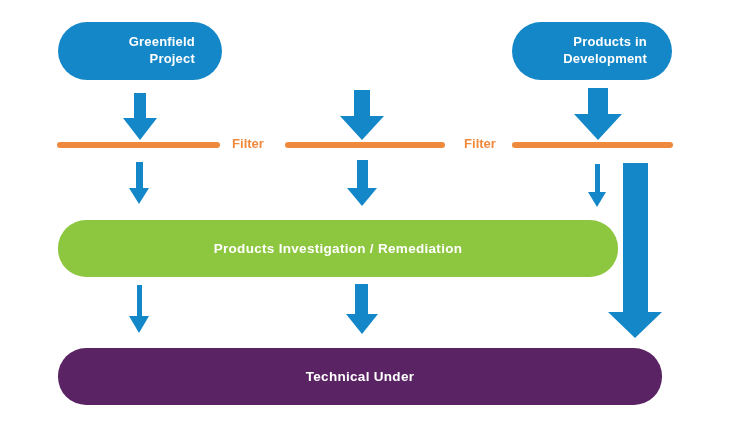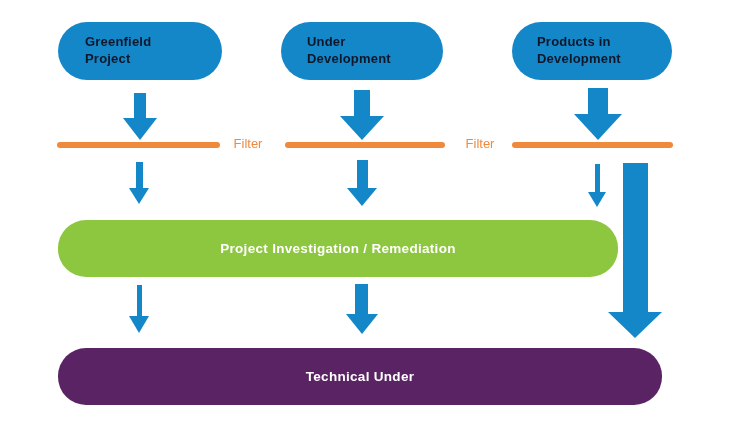--- a/index.html
+++ b/index.html
@@ -12,40 +12,40 @@
   }
   
   .pill{
     position:absolute;
     height:58px;
     background:var(--blue,#1487c8);
     border-radius:29px;
     display:flex;align-items:center;justify-content:center;
   }
   .pill span{
-    display:block;width:110px;text-align:left;
-    color:#0f172a;font-size:13px;font-weight:700;line-height:1.3;
+    display:block;width:110px;text-align:right;
+    color:#ffffff;font-size:13px;font-weight:700;line-height:1.3;
     letter-spacing:.2px;
   }
   
   .bar{
     position:absolute;height:57px;border-radius:28px;
     display:flex;align-items:center;justify-content:center;
   }
   .bar span{color:#fff;font-size:13.5px;font-weight:700;letter-spacing:.3px;}
   .bar.green{background:var(--green,#8dc63f);}
   .bar.purple{background:var(--purple,#5a2464);}
   
   .fline{
     position:absolute;height:6px;border-radius:3px;
     background:var(--orange,#ef8a3d);
   }
   .flabel{
     position:absolute;width:46px;text-align:center;
-    color:var(--orange,#ef8a3d);font-size:13px;font-weight:400;
+    color:var(--orange,#ef8a3d);font-size:13px;font-weight:700;
   }
   
   .arrow{
     position:absolute;
     display:flex;flex-direction:column;align-items:center;
   }
   .arrow .shaft{
     width:var(--sw);flex:1;
     background:var(--blue,#1487c8);
   }
@@ -56,23 +56,20 @@
     border-top:var(--hh) solid var(--blue,#1487c8);
   }
 </style>
 </head>
 <body>
 
 <div class="stage">
 
   <div class="pill" style="left:58px;top:22px;width:164px;">
     <span>Greenfield Project</span>
-  </div>
-  <div class="pill" style="left:281px;top:22px;width:162px;">
-    <span>Under Development</span>
   </div>
   <div class="pill" style="left:512px;top:22px;width:160px;">
     <span>Products in Development</span>
   </div>
 
   <div class="arrow" style="left:123px;top:93px;width:34px;height:47px;--sw:12px;--hw:34px;--hh:22px;">
     <div class="shaft"></div>
     <div class="head"></div>
   </div>
   <div class="arrow" style="left:340px;top:90px;width:44px;height:50px;--sw:16px;--hw:44px;--hh:24px;">
@@ -97,21 +94,21 @@
   <div class="arrow" style="left:347px;top:160px;width:30px;height:46px;--sw:11px;--hw:30px;--hh:18px;">
     <div class="shaft"></div>
     <div class="head"></div>
   </div>
   <div class="arrow" style="left:588px;top:164px;width:18px;height:43px;--sw:5px;--hw:18px;--hh:15px;">
     <div class="shaft"></div>
     <div class="head"></div>
   </div>
 
   <div class="bar green" style="left:58px;top:220px;width:560px;">
-    <span>Project Investigation / Remediation</span>
+    <span>Products Investigation / Remediation</span>
   </div>
 
   <div class="arrow" style="left:129px;top:285px;width:20px;height:48px;--sw:5px;--hw:20px;--hh:17px;">
     <div class="shaft"></div>
     <div class="head"></div>
   </div>
   <div class="arrow" style="left:345px;top:284px;width:33px;height:50px;--sw:13px;--hw:33px;--hh:20px;">
     <div class="shaft"></div>
     <div class="head"></div>
   </div>

